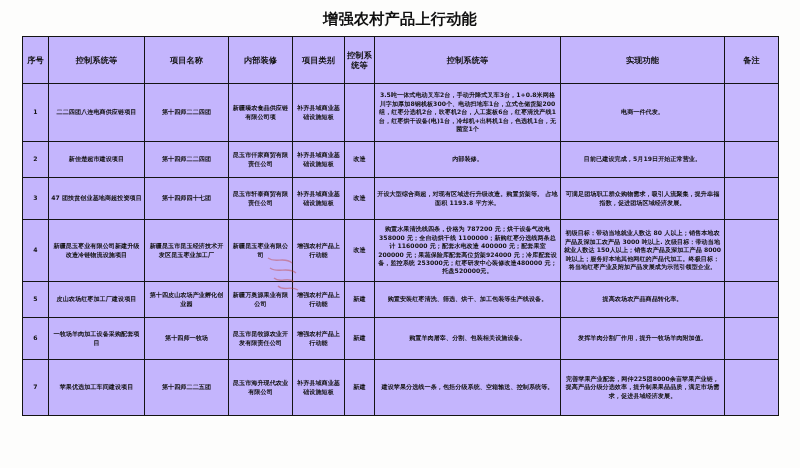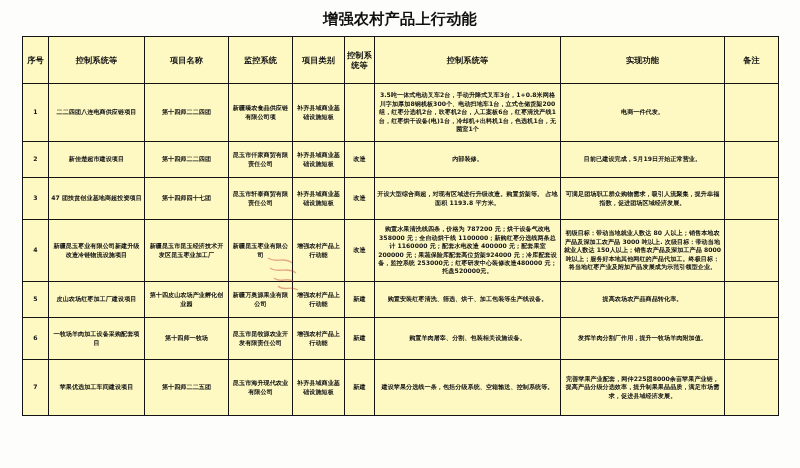--- a/index.html
+++ b/index.html
@@ -31,21 +31,21 @@
     color: #101010;
     margin: 0 0 7px 0;
   }
   .doc-title .line {
     display: block;
   }
   table.summary {
     width: 756px;
     border-collapse: collapse;
     table-layout: fixed;
-    background: #fef9c3;
+    background: #c4b5fd;
   }
   table.summary th,
   table.summary td {
     border: 1px solid #141414;
     vertical-align: middle;
     text-align: center;
     padding: 2px 2px;
     color: #131313;
     font-weight: bold;
   }
@@ -128,21 +128,21 @@
         <col class="col-type">
         <col class="col-content">
         <col class="col-func">
         <col class="col-remark">
     </colgroup>
     <thead>
       <tr>
         <th>序号</th>
         <th>控制系统等</th>
         <th>项目名称</th>
-        <th>监控系统</th>
+        <th>内部装修</th>
         <th>项目类别</th>
         <th>控制系统等</th>
         <th>控制系统等</th>
         <th>实现功能</th>
         <th>备注</th>
       </tr>
     </thead>
     <tbody>
       <tr class="row-h-1">
         <td class="c-no">1</td>

